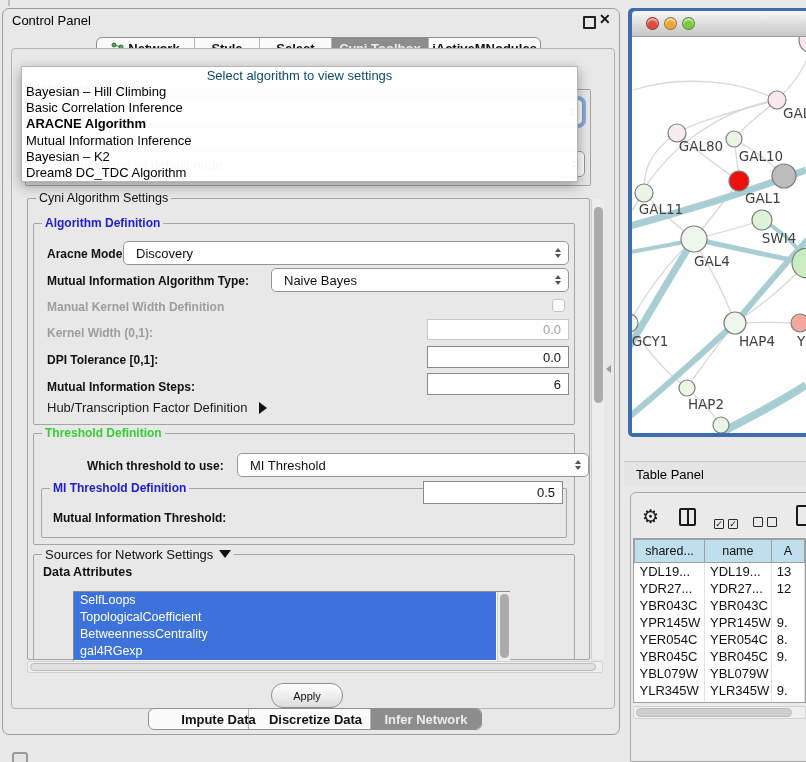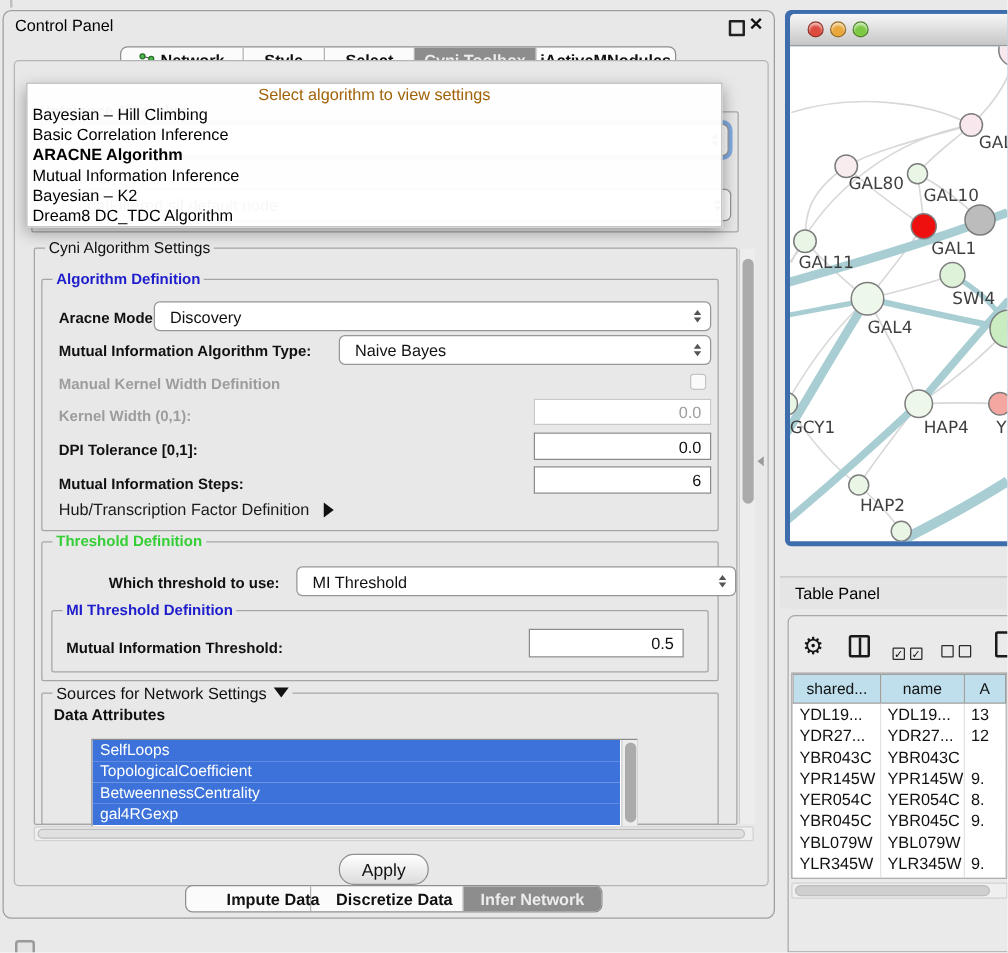--- a/index.html
+++ b/index.html
@@ -39,37 +39,37 @@
   .combo .arr i.dn{border-top:4px solid #555;}
   .field{position:absolute;background:#fff;border:1px solid #8a8a8a;box-sizing:border-box;
          font-size:13px;display:flex;align-items:center;justify-content:flex-end;padding:0 7px;}
   .field.dis{border-color:#c8c8c8;color:#9e9e9e;}
   .checkbox{position:absolute;width:13px;height:13px;border:1px solid #c4c4c4;border-radius:3px;
             background:#fafafa;box-sizing:border-box;}
   
   #algo-popup{left:18px;top:57px;width:557px;height:116px;background:rgba(255,255,255,0.96);
               border:1px solid #b5b5b5;box-shadow:0 4px 12px rgba(0,0,0,0.35);z-index:60;
               box-sizing:border-box;}
-  #popup-placeholder{height:17px;text-align:center;color:#a16207;font-size:13px;line-height:17px;}
+  #popup-placeholder{height:17px;text-align:center;color:#0c4a6e;font-size:13px;line-height:17px;}
   .popup-item{height:16.2px;line-height:16.2px;font-size:13px;padding-left:4px;color:#000;}
   .popup-item.bold{font-weight:bold;}
   
   .sb-v{background:#ededed;border-left:1px solid #cdcdcd;box-sizing:border-box;}
   .sb-v .thumb{position:absolute;left:2px;width:9px;background:#ababab;border-radius:5px;}
   .sb-h{background:#efefef;border:1px solid #d2d2d2;box-sizing:border-box;border-radius:2px;}
   .sb-h .thumb{position:absolute;top:1px;height:8px;background:#e0e0e0;border:1px solid #bdbdbd;
                border-radius:5px;box-sizing:border-box;}
   
   #attr-list{left:70px;top:582px;width:437px;height:76px;border:1px solid #8a8a8a;background:#fff;
              box-sizing:border-box;overflow:hidden;}
   .attr-item{height:17px;line-height:17px;font-size:12.5px;color:#fff;background:#3c72d9;
              padding-left:6px;margin-right:13px;}
   
   #apply-btn{left:268px;top:674px;width:70px;height:23px;border:1px solid #8f8f8f;border-radius:12px;
-             background:linear-gradient(#ffffff,#dcdcdc);font-size:14px;display:flex;
+             background:linear-gradient(#ffffff,#dcdcdc);font-size:11px;display:flex;
              align-items:center;justify-content:center;}
   
   #net-window{left:628px;top:8px;width:182px;height:429px;background:#3e6dae;border-radius:5px 0 0 5px;}
   #net-titlebar{left:4px;top:3px;width:178px;height:26px;border-radius:4px 0 0 0;
                 background:linear-gradient(#f7f7f7,#c6c6c6);border-bottom:1px solid #9a9a9a;box-sizing:border-box;}
   .light{position:absolute;top:6px;width:13px;height:13px;border-radius:50%;
          border:1px solid rgba(0,0,0,.35);box-sizing:border-box;
          box-shadow:inset 0 2px 2px rgba(255,255,255,.65);}
   #net-canvas{left:4px;top:29px;width:178px;height:396px;background:#ffffff;overflow:hidden;}
   
@@ -214,21 +214,21 @@
       <span>MI Threshold</span>
       <span class="arr">
           <i class="up"></i>
           <i class="dn"></i>
         </span>
     </div>
     <div class="abs grp" style="left:38px;top:479px;width:526px;height:50px;">
       <span class="gt blue">MI Threshold Definition</span>
     </div>
     <div class="lbl" style="left:50px;top:502px;">Mutual Information Threshold:</div>
-    <div class="field" style="left:420px;top:494px;width:124px;height:23px;">0.5</div>
+    <div class="field" style="left:420px;top:472px;width:140px;height:23px;">0.5</div>
 
     <div class="abs grp" style="left:30px;top:545px;width:542px;height:106px;">
       <span class="gt plain">
         <span>Sources for Network Settings</span><span class="tri-down"></span>
       </span>
     </div>
     <div class="lbl" style="left:40px;top:556px;font-size:12.5px;">Data Attributes</div>
     <div class="abs" id="attr-list">
         <div class="attr-item">SelfLoops</div>
         <div class="attr-item">TopologicalCoefficient</div>

